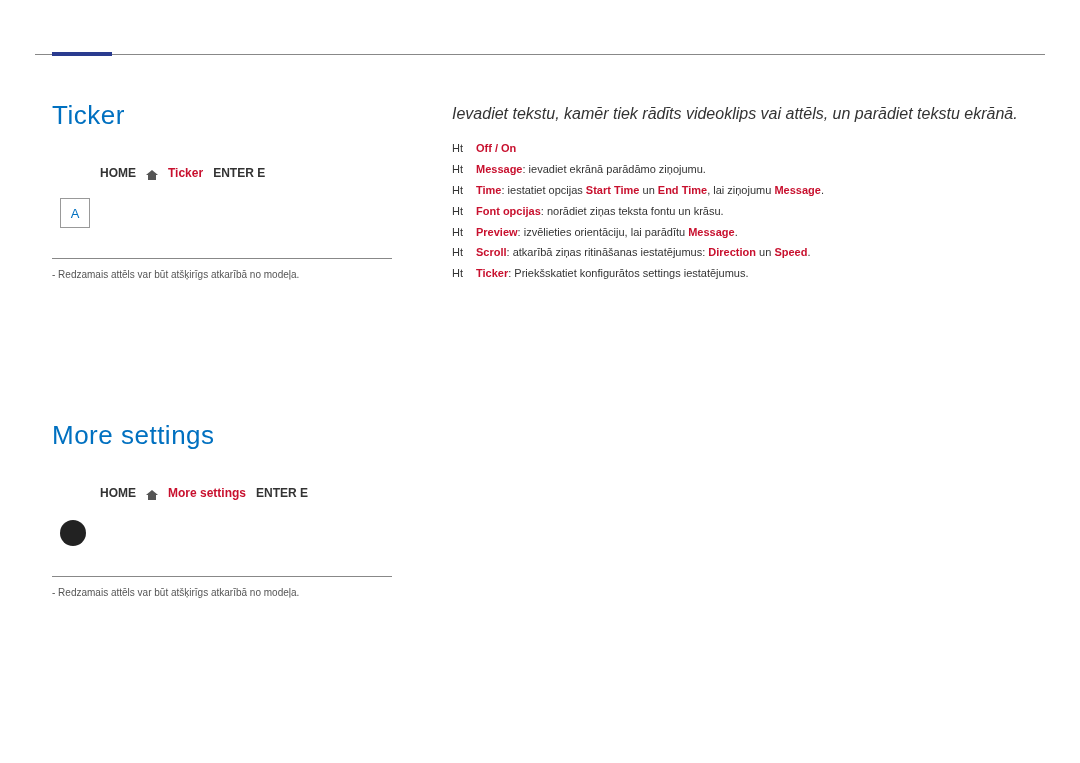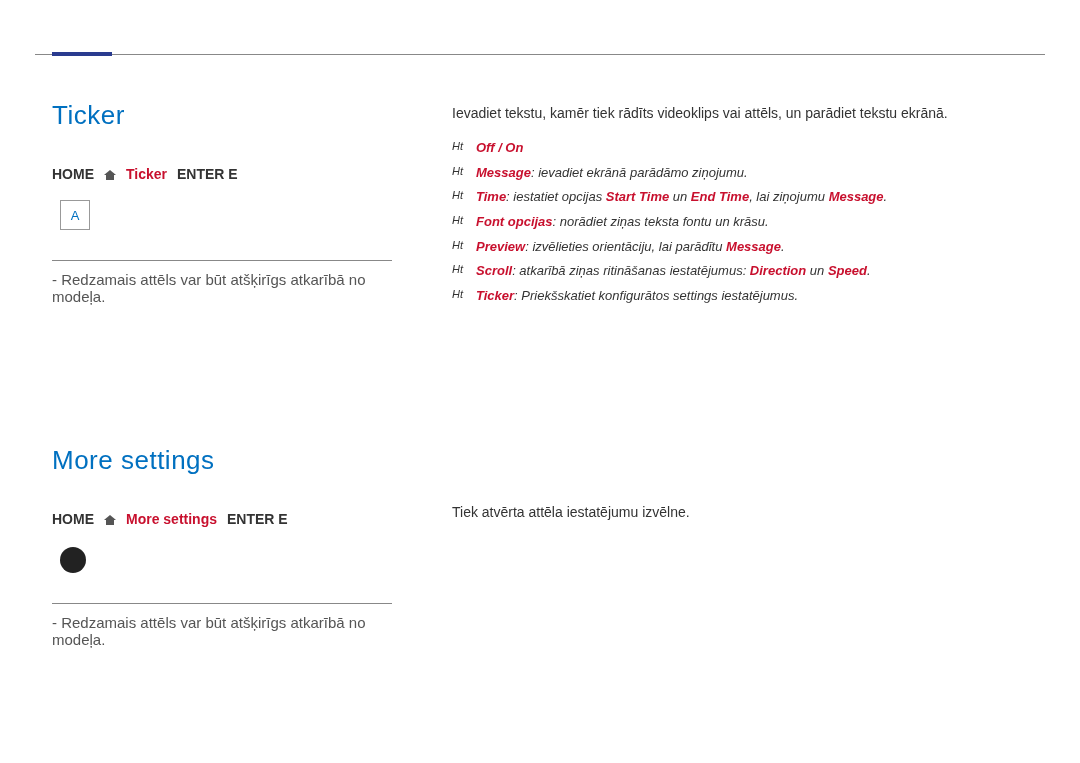--- a/index.html
+++ b/index.html
@@ -46,26 +46,27 @@
       padding-top: 5px;
     }
     .section-title {
       font-size: 26px;
       font-weight: 400;
       color: #0070c0;
       margin-bottom: 35px;
       letter-spacing: 0.5px;
     }
     .breadcrumb {
-      font-size: 14px;
+      font-size: 12px;
       color: #333;
       display: flex;
-      align-items: center;
+      align-items: flex-end;
       gap: 10px;
       margin-bottom: 18px;
+      margin-left: 48px;
     }
     .breadcrumb .home-icon {
       display: inline-block;
       width: 12px;
       height: 12px;
       position: relative;
     }
     .breadcrumb .home-icon::before {
       content: "";
       position: absolute;
@@ -110,39 +111,39 @@
       margin-top: 20px;
       margin-left: 8px;
     }
     .divider {
       border-top: 1px solid #888;
       margin-top: 30px;
       margin-bottom: 10px;
       width: 340px;
     }
     .note {
-      font-size: 15px;
+      font-size: 10px;
       color: #555;
       margin-top: 0;
     }
     .right-intro {
-      font-size: 14px;
+      font-size: 16px;
       color: #333;
       margin-bottom: 15px;
+      font-style: italic;
     }
     .bullet-list {
       list-style: none;
       padding-left: 24px;
     }
     .bullet-list li {
-      font-size: 13px;
+      font-size: 11px;
       color: #333;
       line-height: 1.9;
       position: relative;
-      font-style: italic;
     }
     .bullet-list li::before {
       content: "Ht";
       position: absolute;
       left: -24px;
       color: #333;
       font-size: 11px;
     }
     .red {
       color: #c8102e;
@@ -205,19 +206,16 @@
       <ul class="bullet-list">
         <li><span class="red">Off / On</span></li>
         <li><span class="red">Message</span><span>: ievadiet ekrānā parādāmo ziņojumu.</span></li>
         <li><span class="red">Time</span><span>: iestatiet opcijas </span><span class="red">Start Time</span><span> un </span><span class="red">End Time</span><span>, lai ziņojumu </span><span class="red">Message</span><span>.</span></li>
         <li><span class="red">Font opcijas</span><span>: norādiet ziņas teksta fontu un krāsu.</span></li>
         <li><span class="red">Preview</span><span>: izvēlieties orientāciju, lai parādītu </span><span class="red">Message</span><span>.</span></li>
         <li><span class="red">Scroll</span><span>: atkarībā ziņas ritināšanas iestatējumus: </span><span class="red">Direction</span><span> un </span><span class="red">Speed</span><span>.</span></li>
         <li><span class="red">Ticker</span><span>: Priekšskatiet konfigurātos settings iestatējumus.</span></li>
       </ul>
 
-      <div style="margin-top: 195px;">
-        <p class="right-intro">Tiek atvērta attēla iestatējumu izvēlne.</p>
-      </div>
     </div>
 
   </div>
 </div>
 
 </body></html>

